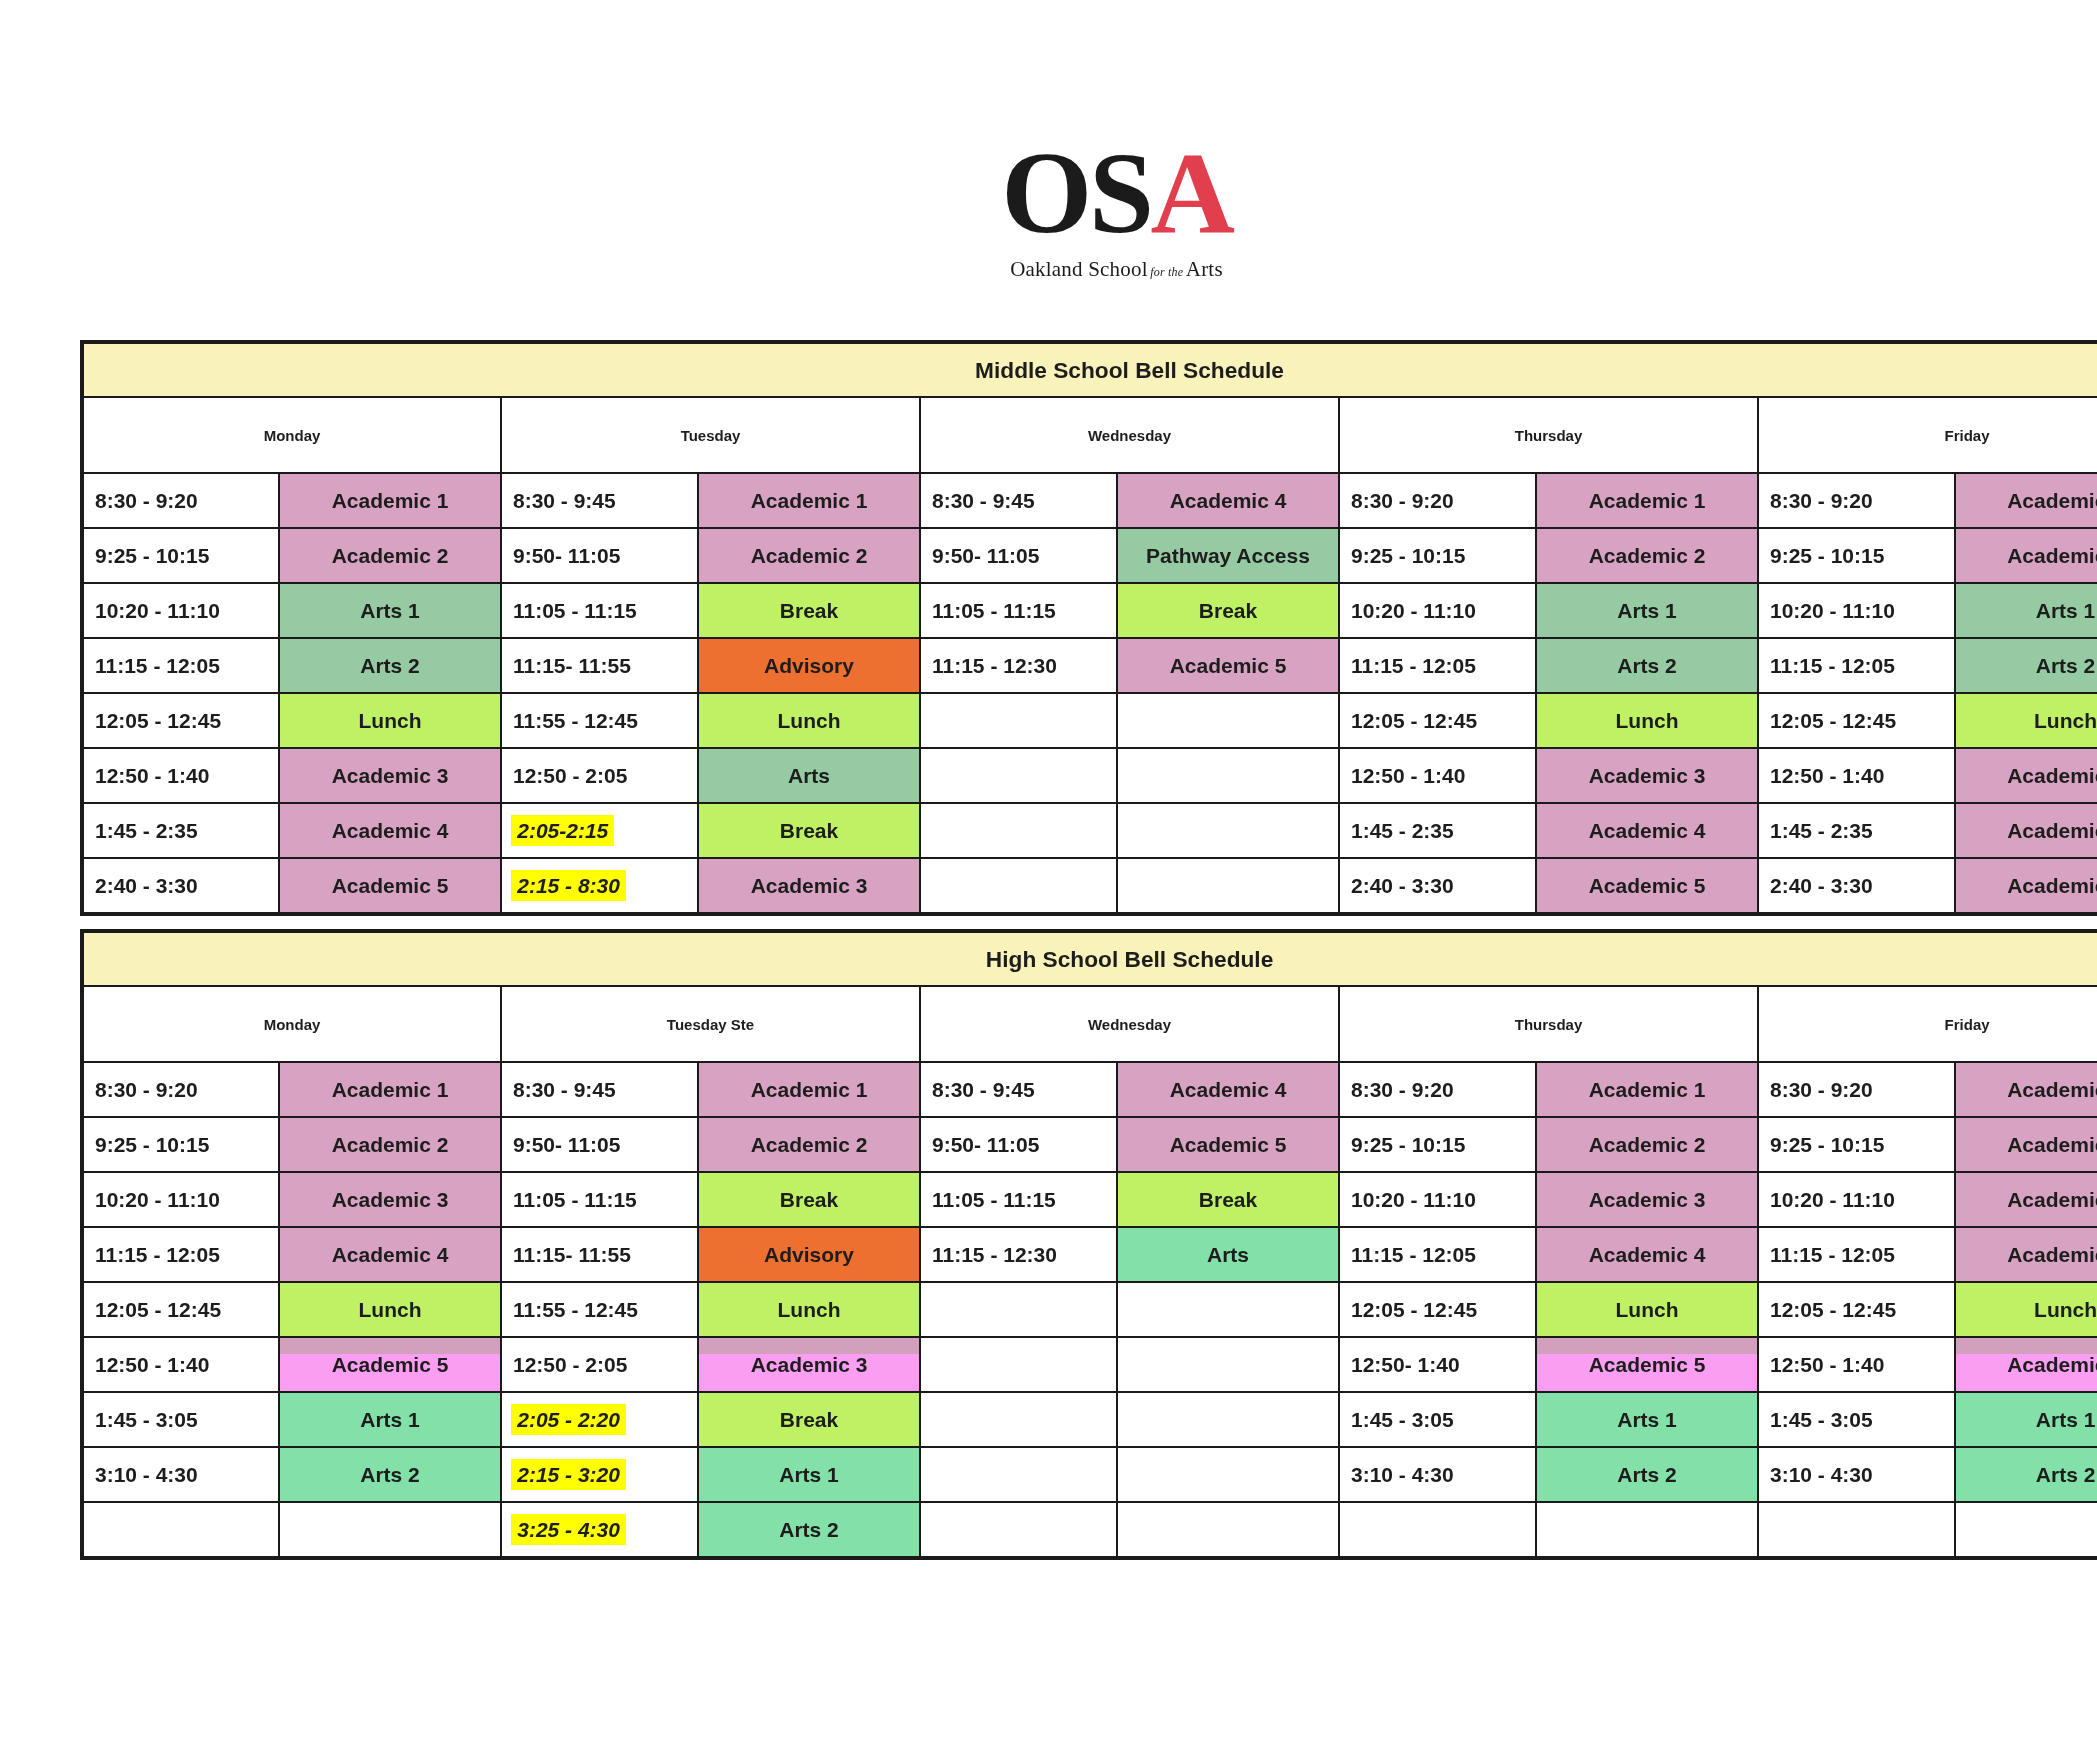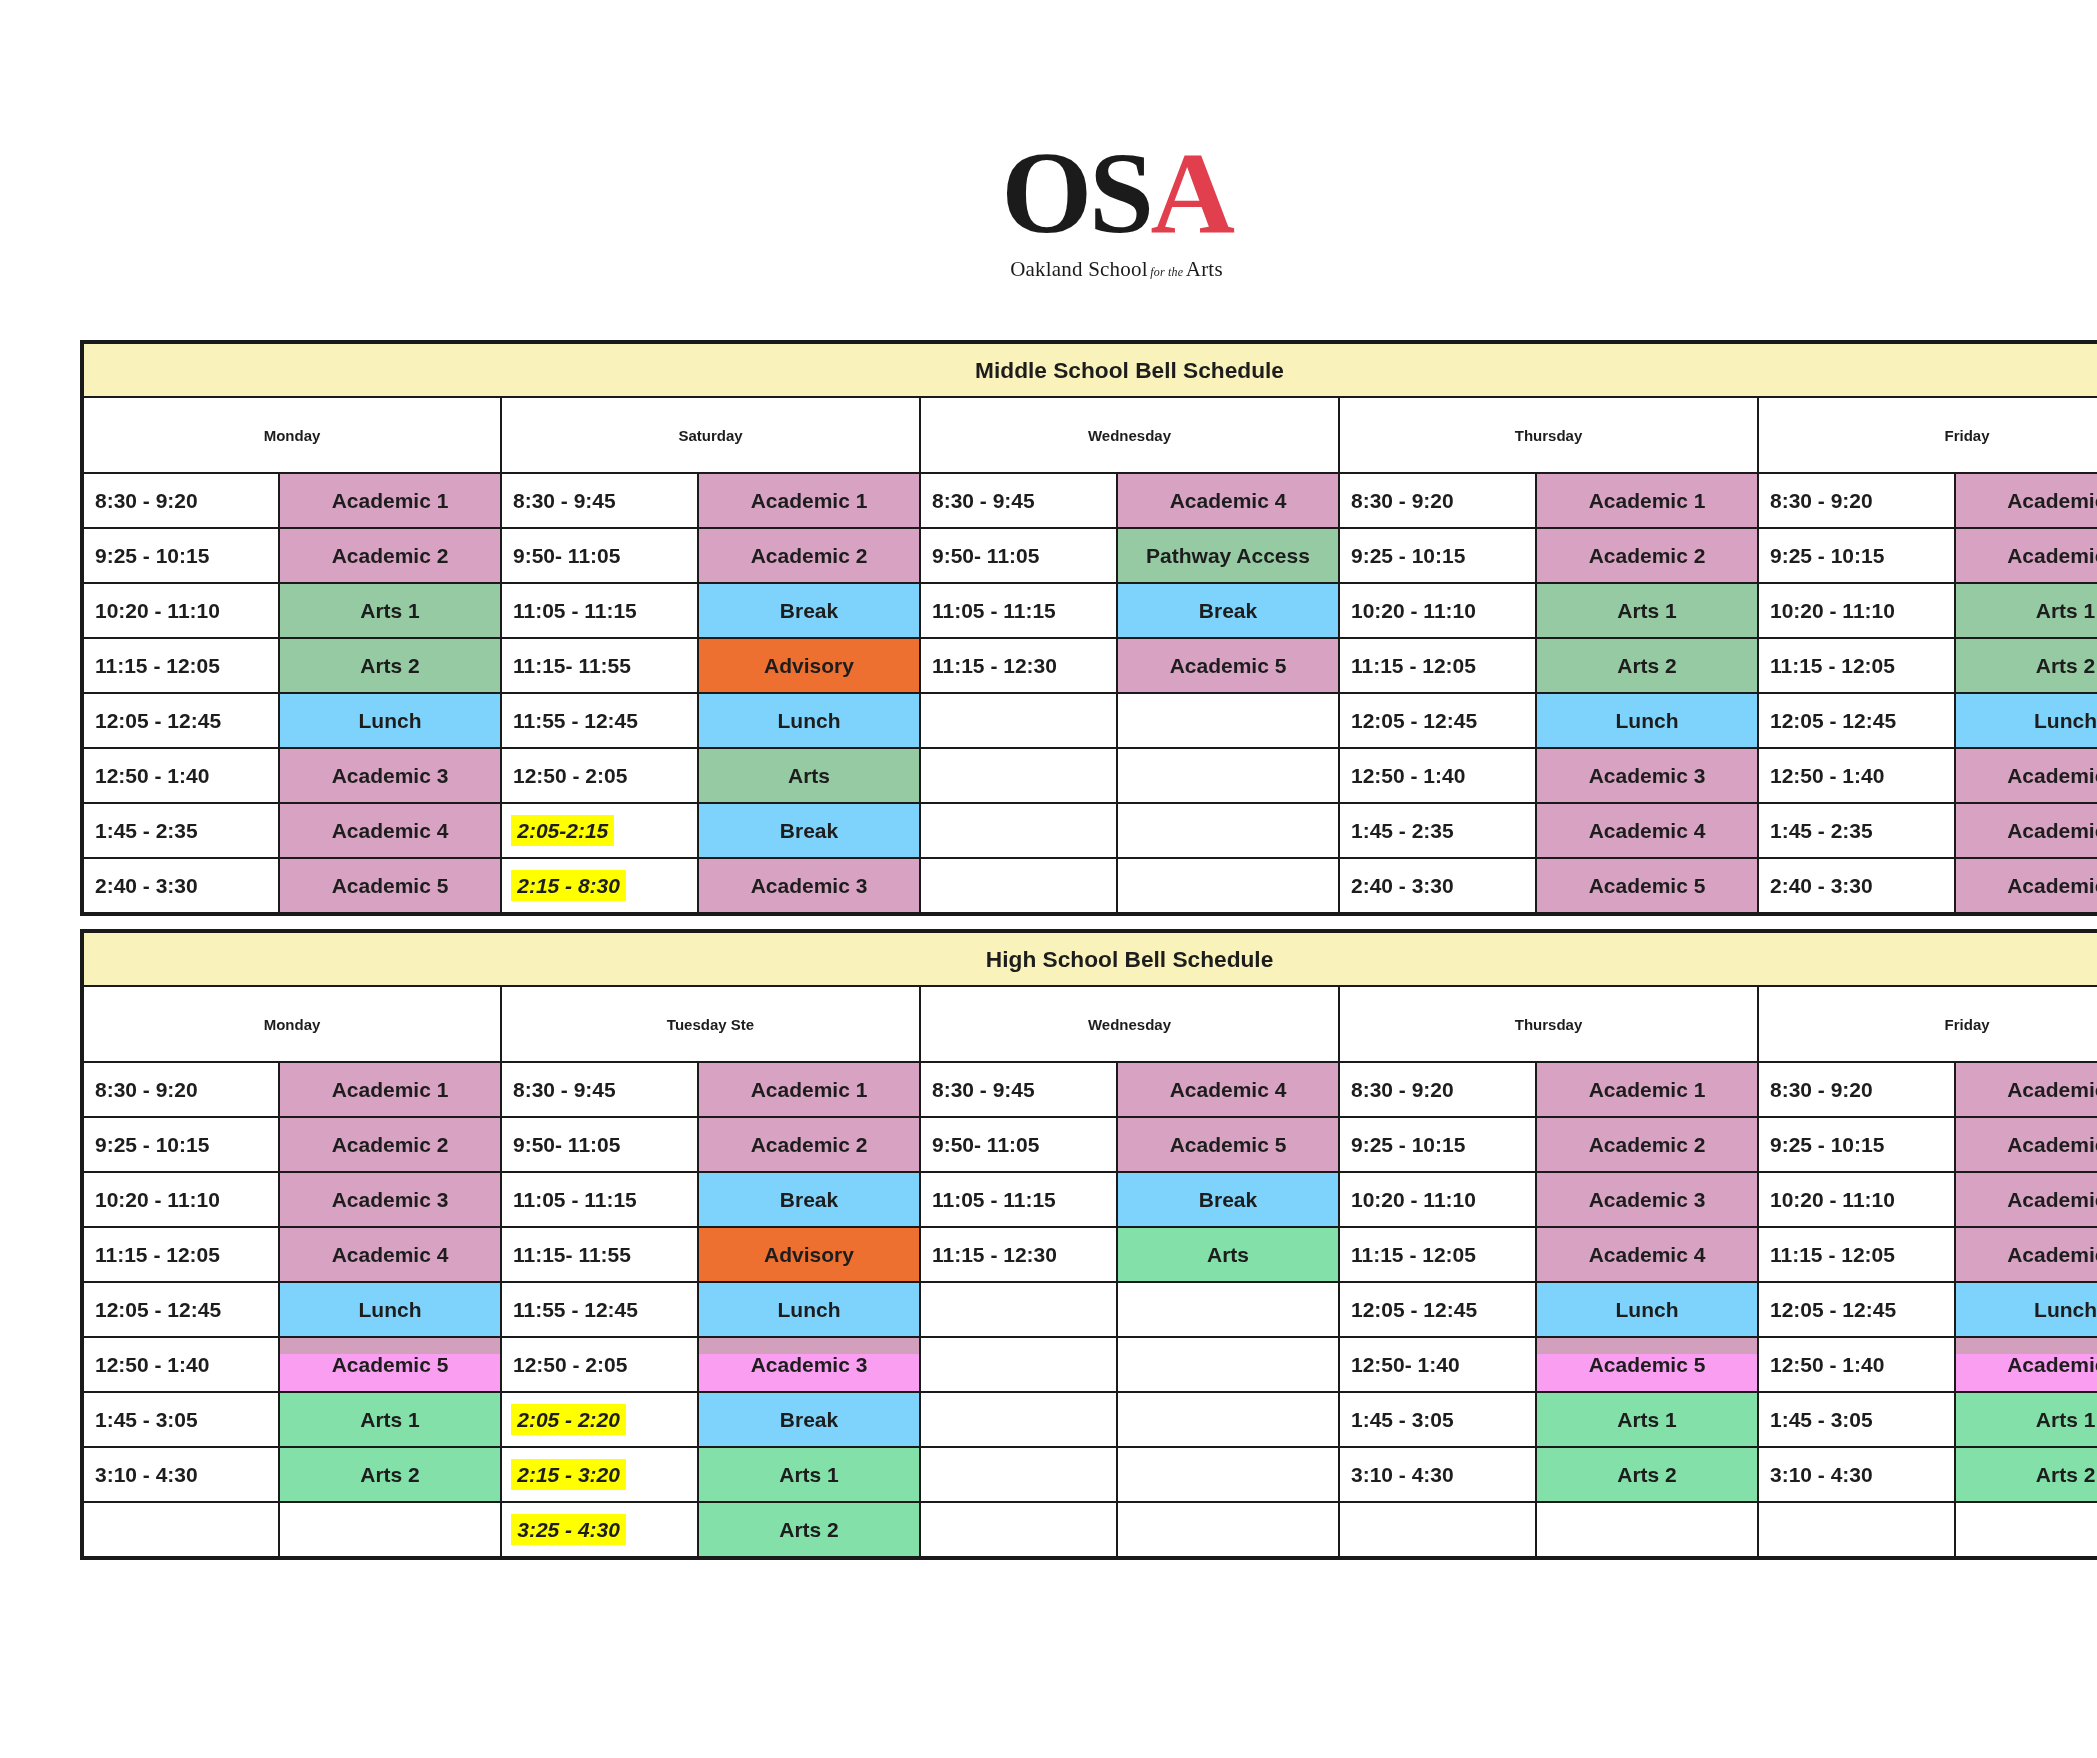--- a/index.html
+++ b/index.html
@@ -44,21 +44,21 @@
   tr.header-row td{
     height:72px;background:#ffffff;
     font-size:15px;text-align:center;
   }
   tr.data-row td{height:51px;font-size:21px;}
   td.time{background:#ffffff;text-align:left;padding-left:11px;}
   td.subject{text-align:center;}
   td.academic{background:#d8a3c2;}
   td.arts{background:#95caa3;}
   td.artsHS{background:#82e0a8;}
-  td.break,td.lunch{background:#7dd3fc;}
+  td.break,td.lunch{background:#bef264;}
   td.advisory{background:#ee7030;}
   td.academicHl{background:linear-gradient(180deg,#d2a0bd 0%,#d2a0bd 30%,#fa9ef2 30%,#fa9ef2 100%);}
   td.empty{background:#ffffff;}
   .hl{background:#ffff00;display:inline-block;padding:3.4px 5.9px;margin-left:-1.7px;font-style:italic;}
 </style>
 </head>
 <body>
 
 <div class="page">
 
@@ -80,21 +80,21 @@
           <col style="width: 222px;">
           <col style="width: 197px;">
           <col style="width: 222px;">
         </colgroup>
         <tbody>
           <tr class="title-row">
             <td colspan="10">Middle School Bell Schedule</td>
           </tr>
           <tr class="header-row">
             <td colspan="2">Monday</td>
-            <td colspan="2">Saturday</td>
+            <td colspan="2">Tuesday</td>
             <td colspan="2">Wednesday</td>
             <td colspan="2">Thursday</td>
             <td colspan="2">Friday</td>
           </tr>
           <tr class="data-row">
             <td class="time">8:30 - 9:20</td>
             <td class="subject academic">Academic 1</td>
             <td class="time">8:30 - 9:45</td>
             <td class="subject academic">Academic 1</td>
             <td class="time">8:30 - 9:45</td>

